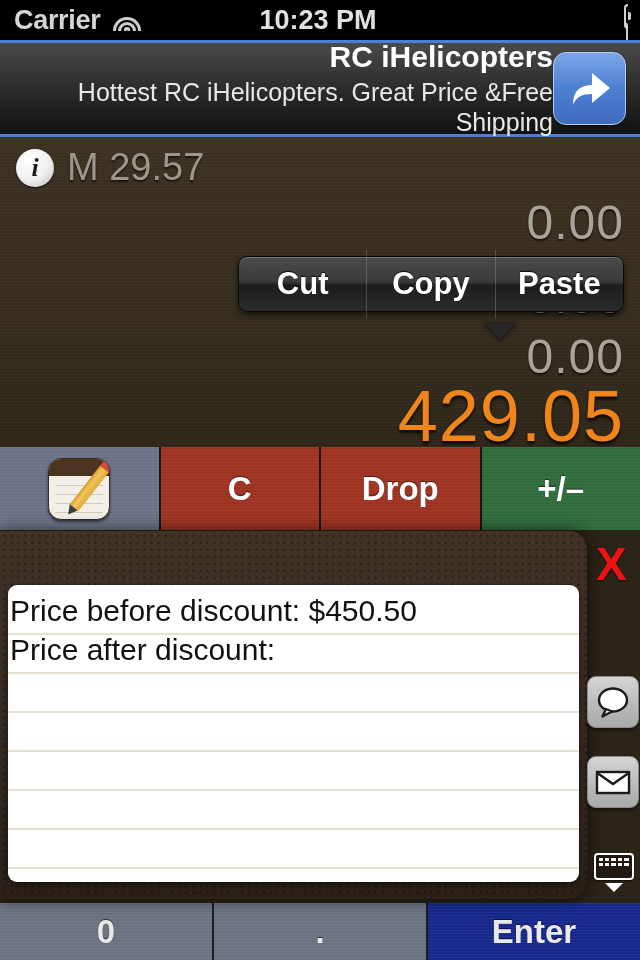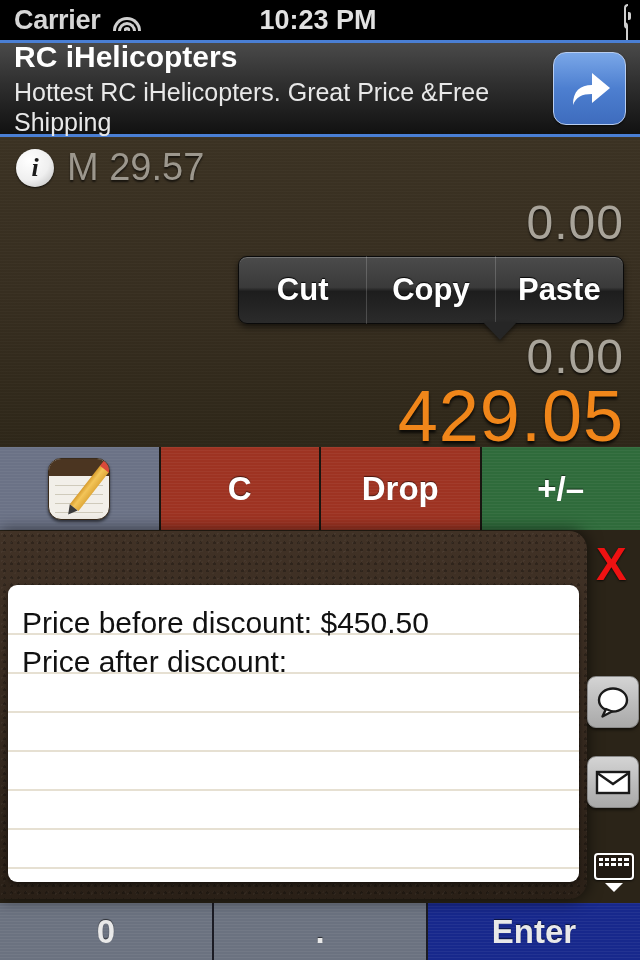--- a/index.html
+++ b/index.html
@@ -54,20 +54,21 @@
   .batt > span { display:block; width:100%; height:100%; background:#bdbdbd; border-radius:1px; }
 
   
   #ad {
     position: absolute; left: 0; top: 40px; width: 640px; height: 97px;
     background: linear-gradient(to bottom, #4a4a4a 0%, #2f2f2f 45%, #111 100%);
     border-top: 3px solid #4a7fd4;
     border-bottom: 3px solid #4a7fd4;
     display: flex; align-items: center;
     padding: 0 14px;
+    text-align: right;
   }
   #ad-body { flex: 1; }
   #ad-title { color: #fff; font-size: 30px; font-weight: bold; line-height: 1.15; }
   #ad-sub { color: #e8e8e8; font-size: 25px; line-height: 1.2; margin-top: 2px; }
   #ad-btn {
     width: 73px; height: 73px; border-radius: 13px;
     background: linear-gradient(to bottom, #7aa7e8 0%, #4d7fd0 50%, #3e6cbe 100%);
     border: 1px solid #b8cdf0;
     display: flex; align-items: center; justify-content: center;
     box-shadow: 0 1px 2px rgba(0,0,0,.6);
@@ -102,21 +103,21 @@
   #reg-t { top: 58px; }
   #reg-z { top: 132px; }
   #reg-y { top: 192px; }
   #reg-x {
     top: 238px; right: 16px; color: #f0861a; font-size: 72px;
     text-shadow: 0 3px 3px rgba(0,0,0,.75);
   }
 
   
   #ccp {
-    position: absolute; left: 238px; top: 256px; width: 386px; height: 68px;
+    position: absolute; left: 238px; top: 256px; width: 386px; height: 56px;
     border-radius: 9px;
     background: linear-gradient(to bottom, #4b4b4b 0%, #3a3a3a 46%, #1d1d1d 52%, #2b2b2b 100%);
     border: 1px solid #0a0a0a;
     box-shadow: 0 3px 6px rgba(0,0,0,.6), inset 0 1px 0 rgba(255,255,255,.22);
     display: flex; align-items: center;
   }
   .ccp-item {
     flex: 1; text-align: center; color: #fff; font-size: 31px; font-weight: bold;
     text-shadow: 0 -1px 1px rgba(0,0,0,.9);
     border-right: 1px solid rgba(255,255,255,.18);
@@ -220,21 +221,21 @@
     overflow: hidden;
   }
   #note-lines {
     position:absolute; left:0; top:0; right:0; bottom:0;
     background-image: repeating-linear-gradient(to bottom,
        rgba(0,0,0,0) 0px, rgba(0,0,0,0) 37px,
        #e6e0d2 37px, #e6e0d2 39px);
     background-position: 0 11px;
   }
   #note-text {
-    position: absolute; left: 14px; top: 7px; right: 10px; margin-top: 12px;
+    position: absolute; left: 2px; top: 7px; right: 10px;
   }
   .note-line {
     height: 39px; line-height: 38px;
     font-size: 30px; color: #111;
     white-space: nowrap;
   }
   #side-buttons { position: absolute; left: 587px; top: 676px; }
   .side-btn {
     width: 52px; height: 52px; margin-bottom: 28px; border-radius: 9px;
     background: linear-gradient(to bottom, #d4d4d4 0%, #bdbdbd 50%, #a9a9a9 100%);

